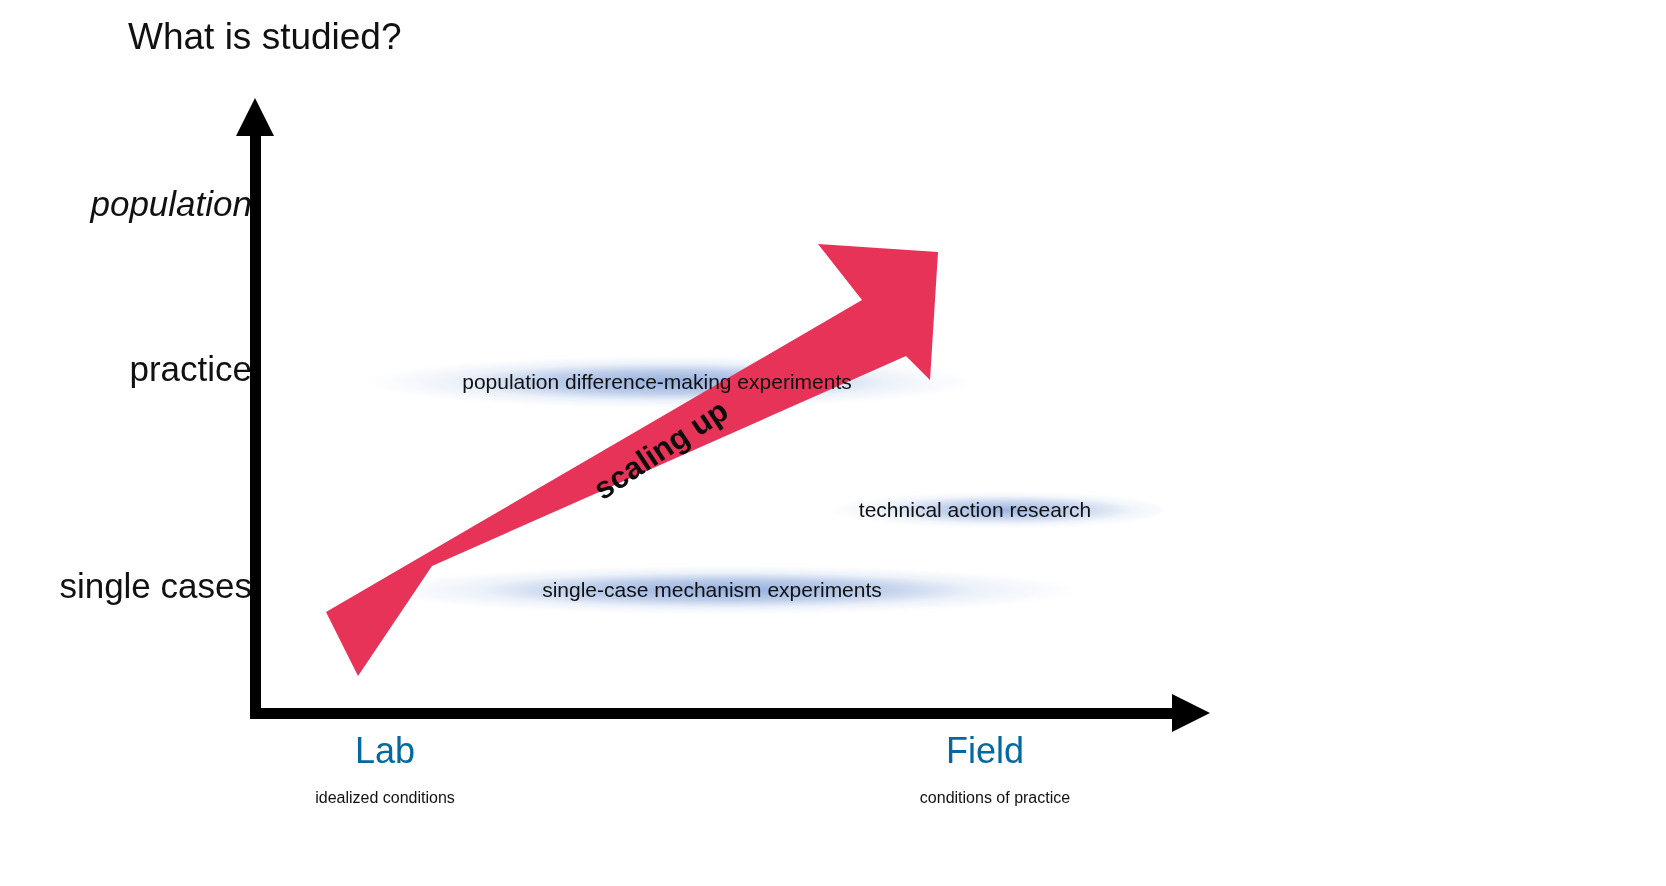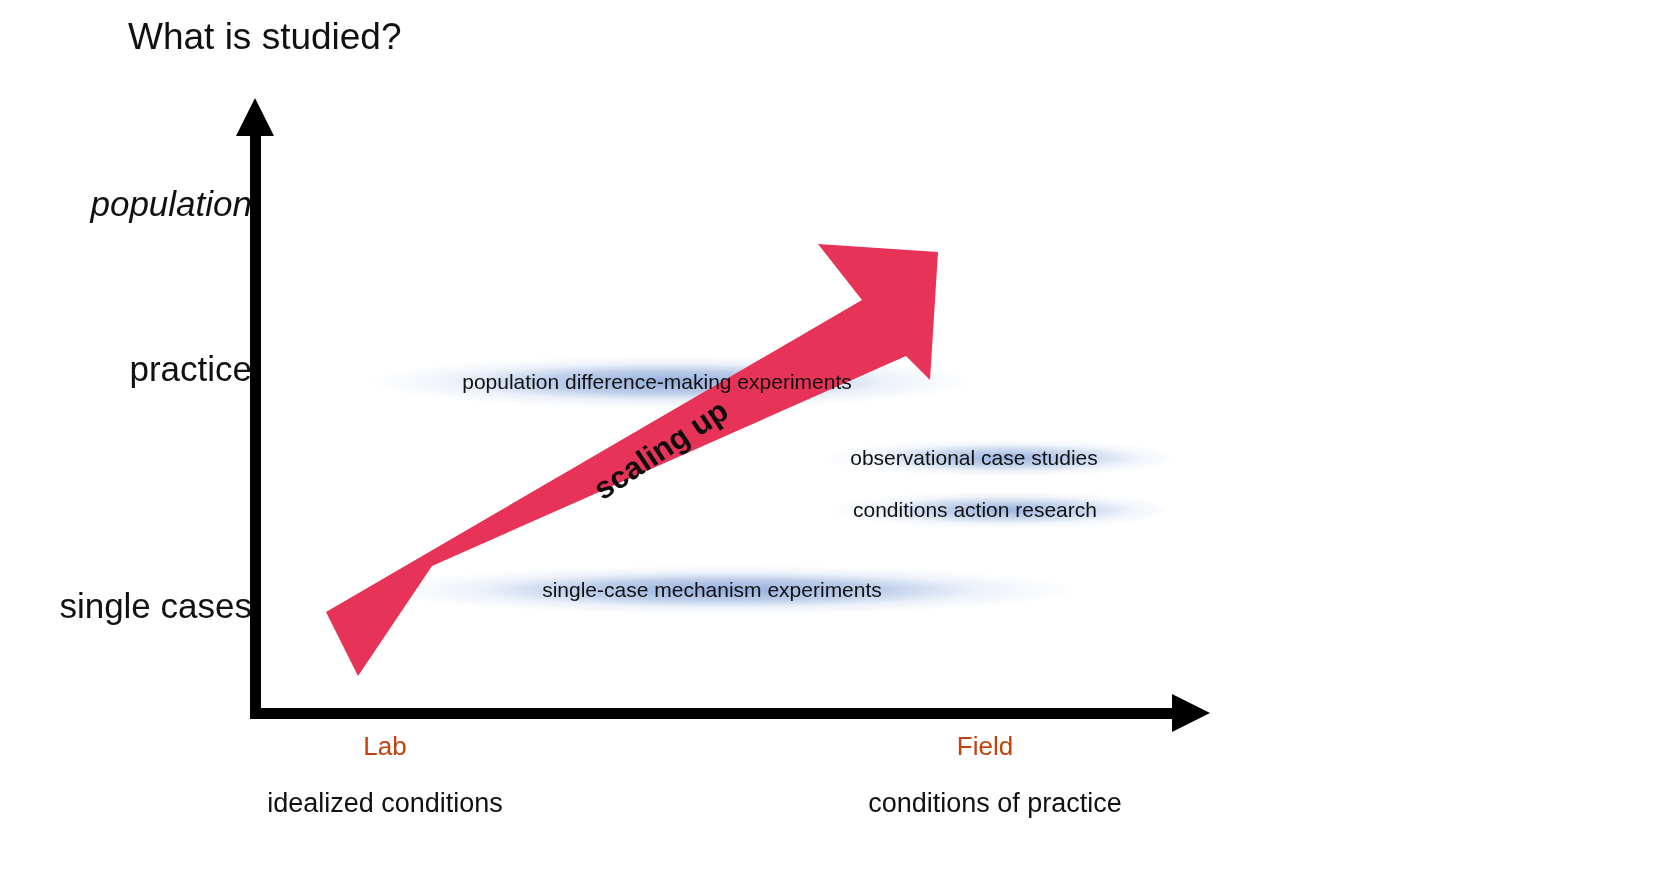--- a/index.html
+++ b/index.html
@@ -35,36 +35,36 @@
     position: absolute;
     right: 1414px;           
     font-size: 35px;
     line-height: 1;
     text-align: right;
     color: #111111;
     white-space: nowrap;
   }
   #tick-population   { top: 186px; font-style: italic; }
   #tick-samples      { top: 351px; }
-  #tick-single-cases { top: 568px; margin-top: 20px; }
+  #tick-single-cases { top: 568px; }
 
   .x-tick {
     position: absolute;
-    font-size: 26px;
+    font-size: 36px;
     line-height: 1;
     text-align: center;
-    color: #c2410c;
+    color: #0369a1;
     white-space: nowrap;
   }
   #tick-lab   { left: 300px; top: 733px; width: 170px; }
   #tick-field { left: 900px; top: 733px; width: 170px; }
 
   .x-sub {
     position: absolute;
-    font-size: 27px;
+    font-size: 16px;
     line-height: 1;
     text-align: center;
     color: #111111;
     white-space: nowrap;
   }
   #sub-idealized { left: 200px; top: 790px; width: 370px; }
   #sub-realistic { left: 520px; top: 790px; width: 355px; }
   #sub-practice  { left: 800px; top: 790px; width: 390px; }
 
   
@@ -164,26 +164,23 @@
   <div class="x-tick" id="tick-lab">Lab</div>
   <div class="x-tick" id="tick-field">Field</div>
 
   <div class="x-sub" id="sub-idealized">idealized conditions</div>
   <div class="x-sub" id="sub-practice">conditions of practice</div>
 
   <div class="ellipse blob-a" id="ellipse-statistical">
     <span class="ell-label">population difference-making experiments</span>
   </div>
 
-  <div class="ellipse blob-b" id="ellipse-observational">
-    <span class="ell-label">observational case studies</span>
-  </div>
 
   <div class="ellipse blob-b" id="ellipse-technical">
-    <span class="ell-label">conditions action research</span>
+    <span class="ell-label">technical action research</span>
   </div>
 
   <div class="ellipse blob-a" id="ellipse-single-case">
     <span class="ell-label">single-case  mechanism experiments</span>
   </div>
 
   <svg id="scaling-arrow" viewBox="0 0 1666 886">
     <polygon id="scaling-arrow-shape" points="326,612 862,300 818,244 938,252 930,380 906,356 432,566 358,676" fill="#E63357"></polygon>
   </svg>
   <div id="scaling-arrow-label">scaling up</div>

